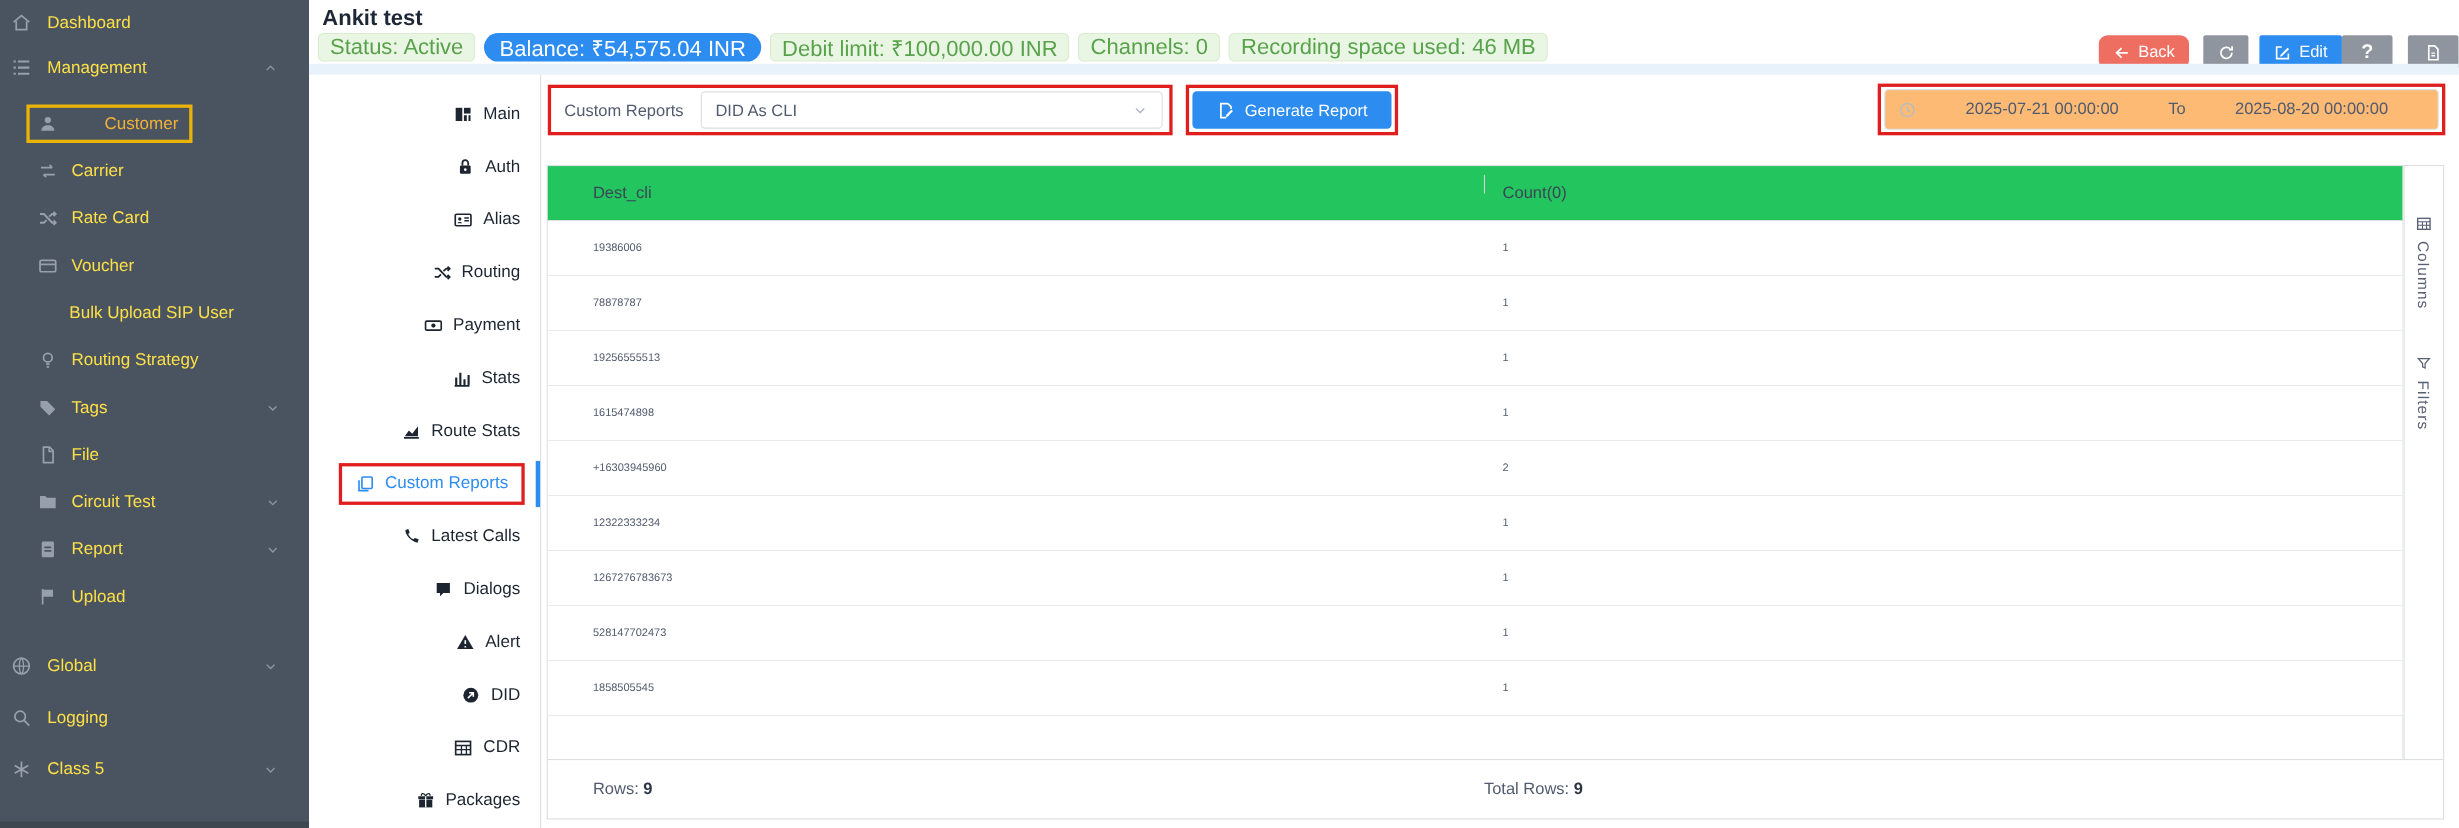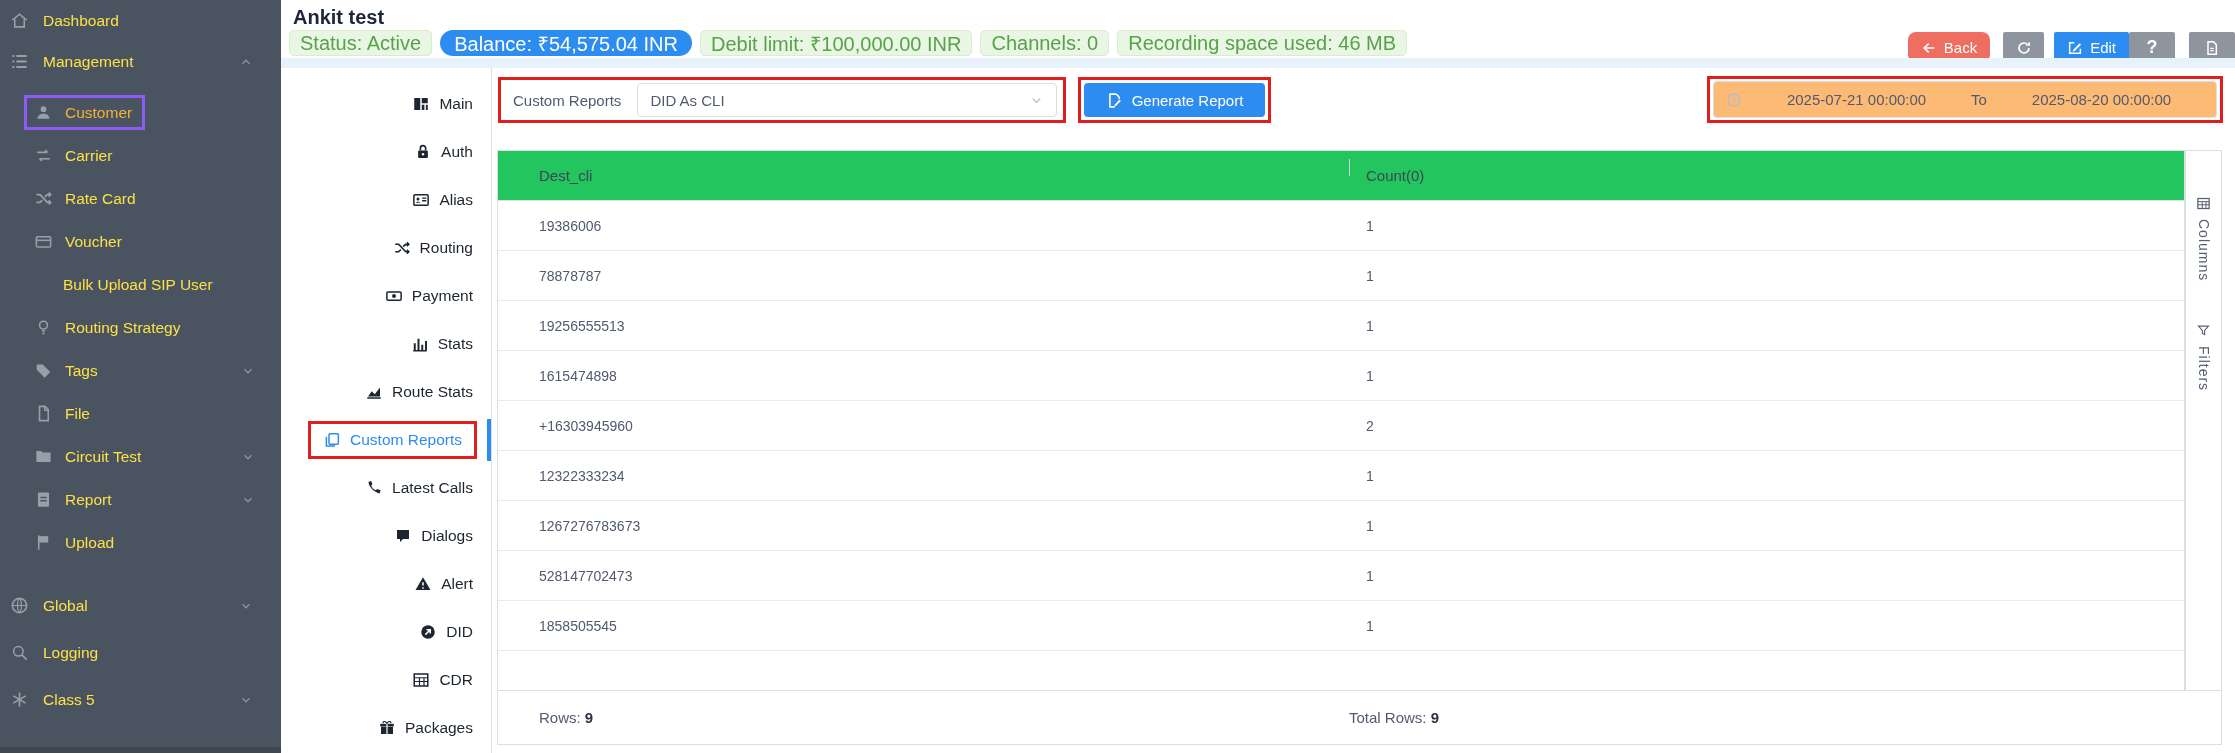--- a/index.html
+++ b/index.html
@@ -14,21 +14,21 @@
   .nav-item { position:relative; display:flex; align-items:center; height:43px;
     color:#fde047; font-size:15.5px; cursor:pointer; }
   .nav-item.lvl0 { height:41px; padding-left:10px; }
   .nav-item.lvl1 { padding-left:34px; }
   .nav-item.lvl2 { padding-left:63px; }
   .nav-item .nav-inner { display:flex; align-items:center; }
   .nav-item .ico { width:19px; height:19px; color:#97a0aa; margin-right:12px; flex:0 0 auto; }
   .nav-item.lvl0 .ico { margin-right:14px; }
   .nav-item .chev { position:absolute; right:14px; width:14px; height:14px; color:#8b95a1; }
   .nav-item.active { color:#f2b237; }
-  .nav-item.annotated .nav-inner { border:3px solid #8b5cf6; padding:5px 10px 5px 7px; margin-left:-10px; }
+  .nav-item.annotated .nav-inner { border:3px solid #eab308; padding:5px 10px 5px 7px; margin-left:-10px;gap:30px; }
   .nav-group-sub { margin-top:9px; }
   .nav-group-bottom { margin-top:18px; }
   .nav-group-bottom .nav-item { height:47px; }
 
   
   #header { position:absolute; left:281px; top:0; width:1954px; height:58px; background:#fff; }
   #page-title { position:absolute; left:12px; top:6px; font-size:20px; font-weight:bold; color:#1d2736; }
   #chips { position:absolute; left:8px; top:30px; display:flex; gap:8px; }
   .chip { display:flex; align-items:center; height:26px; padding:0 10px;
     font-size:20px; border-radius:5px; white-space:nowrap; }
@@ -87,21 +87,21 @@
   
   #table-card { position:absolute; left:497px; top:150px; width:1688px; height:540px;
     background:#fff; border:1px solid #dcdee2; border-bottom:none; display:flex; flex-direction:column; }
   .t-row { display:grid; grid-template-columns:851px 1fr; align-items:center; }
   #t-header { height:50px; background:#22c55e; font-weight:normal; color:#3c4657;
     border-bottom:1px solid #dcdee2; font-size:15px; }
   #t-header .c2 { position:relative; padding-left:17px; }
   #t-header .c2::before { content:''; position:absolute; left:0; top:-8px; width:1px; height:17px; background:#d0d4da; }
   .t-row .c1 { padding-left:41px; }
   .t-row .c2 { padding-left:17px; }
-  #t-body .t-row { height:50px; border-bottom:1px solid #e8eaec; font-size:14px; color:#515a6e; background:#fff; }
+  #t-body .t-row { height:50px; border-bottom:1px solid #e8eaec; font-size:10px; color:#515a6e; background:#fff; }
 
   
   #table-footer { position:absolute; left:497px; top:690px; width:1725px; height:55px;
     background:#fff; border:1px solid #dcdee2; display:grid; grid-template-columns:851px 1fr;
     align-items:center; font-size:15px; color:#515a6e; }
   #table-footer .c1 { padding-left:41px; }
   #table-footer b { color:#2b3442; }
 
   
   #side-tabs { position:absolute; left:2185px; top:150px; width:37px; height:540px;

